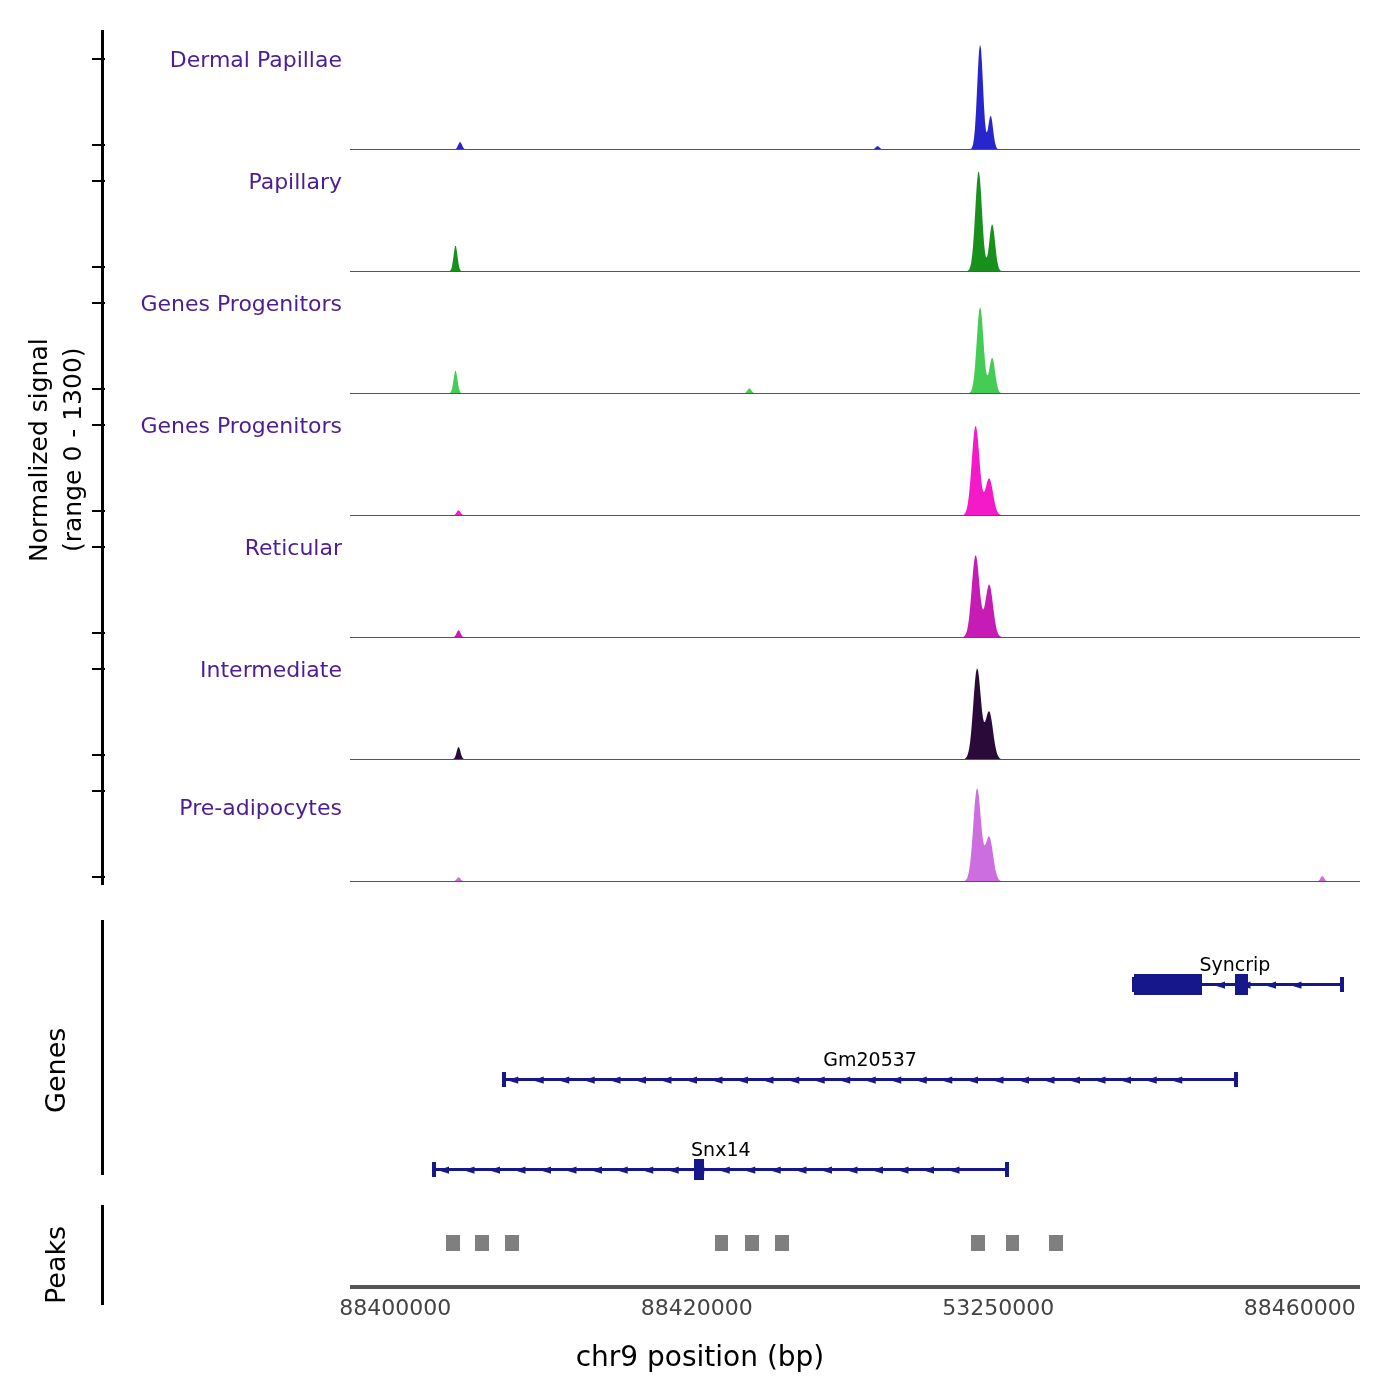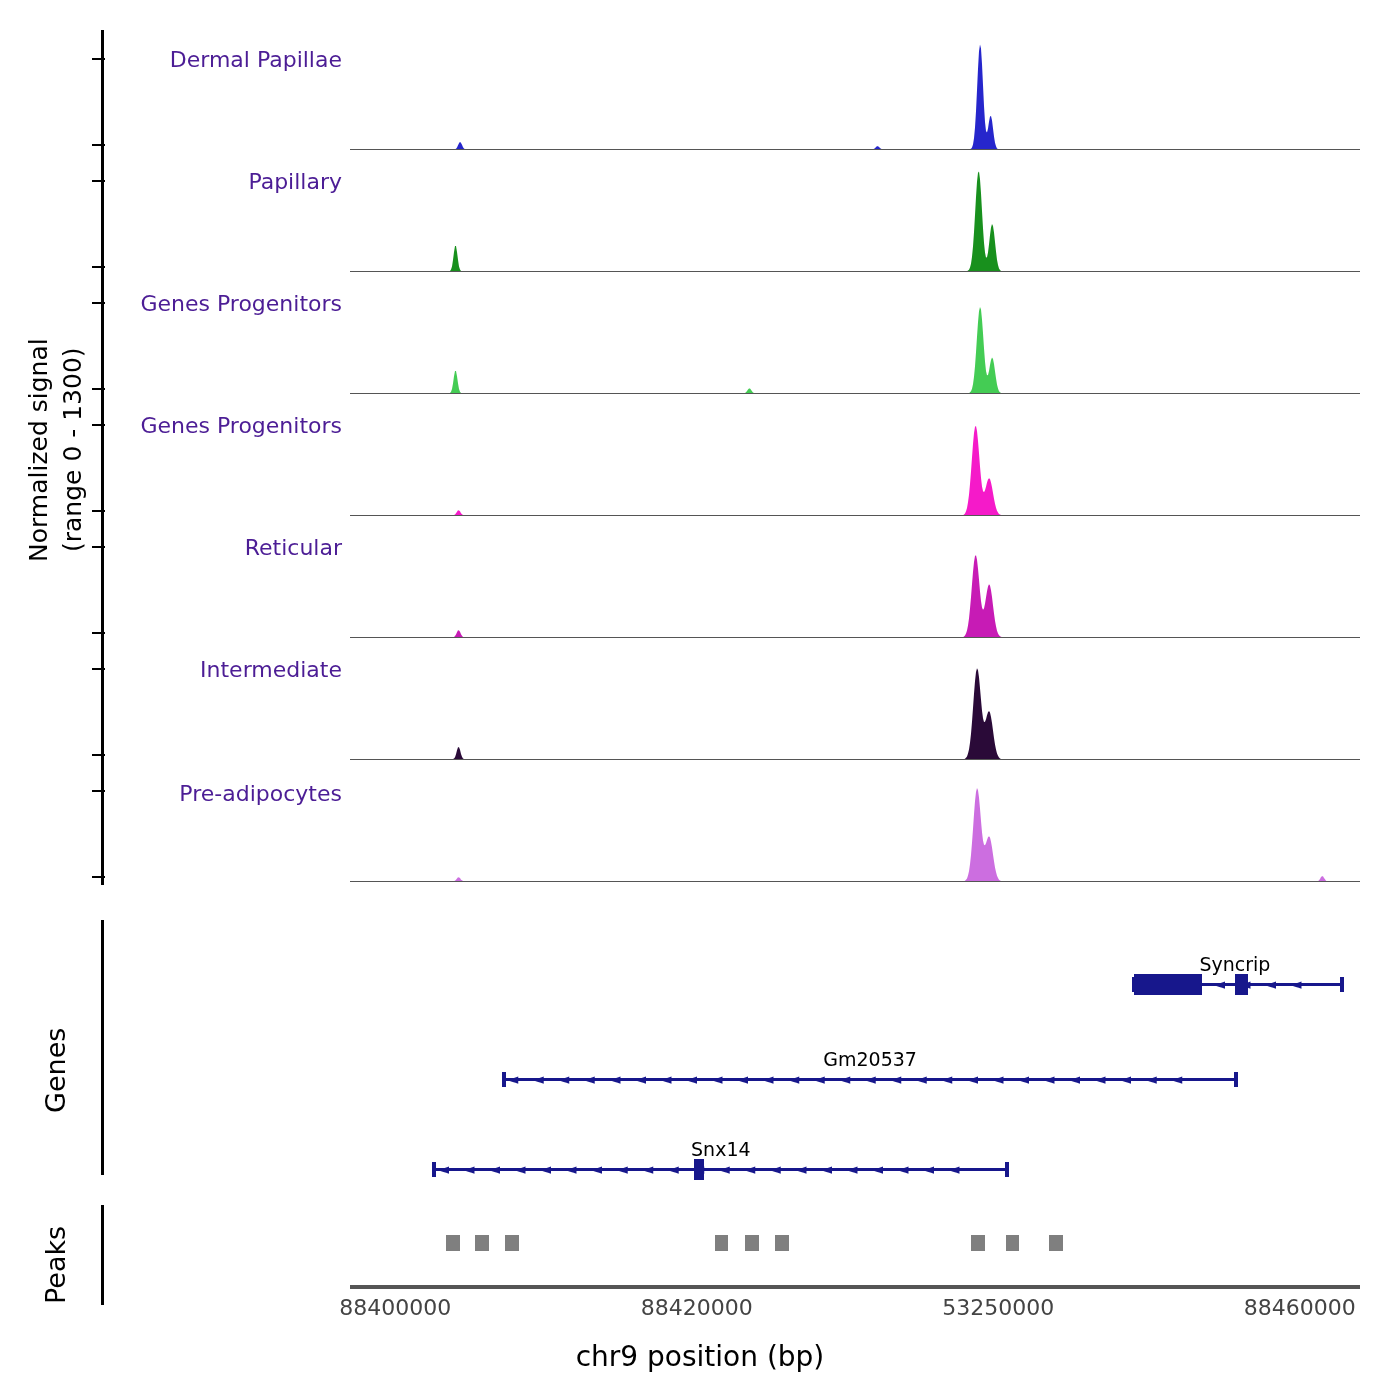--- a/index.html
+++ b/index.html
@@ -104,21 +104,21 @@
         <div class="baseline"></div>
       </div>
       <div class="track" style="top: 626px; height: 110px; margin-top: 24px;">
         <div class="name" style="top: 7px;">Intermediate</div>
         <svg class="sig" viewBox="0 0 1010 110" preserveAspectRatio="none">
           <polygon points="0,110 0,109.58 1,109.18 2,109.49 3,109.34 4,109.51 5,109.57 6,109.49 7,109.43 8,109.29 9,109.42 10,109.17 11,109.52 12,109.22 13,109.55 14,109.43 15,109.57 16,109.49 17,109.45 18,109.34 19,109.28 20,109.35 21,109.20 22,109.47 23,109.30 24,109.57 25,109.53 26,109.56 27,109.38 28,109.44 29,109.26 30,109.30 31,109.31 32,109.27 33,109.45 34,109.40 35,109.57 36,109.51 37,109.56 38,109.29 39,109.46 40,109.20 41,109.35 42,109.29 43,109.35 44,109.46 45,109.51 46,109.56 47,109.40 48,109.55 49,109.21 50,109.50 51,109.18 52,109.41 53,109.31 54,109.44 55,109.51 56,109.55 57,109.50 58,109.32 59,109.50 60,109.17 61,109.57 62,109.19 63,109.49 64,109.37 65,109.52 66,109.56 67,109.47 68,109.42 69,109.27 70,109.43 71,109.17 72,109.53 73,109.24 74,109.54 75,109.45 76,109.58 77,109.47 78,109.43 79,109.34 80,109.26 81,109.36 82,109.20 83,109.48 84,109.32 85,109.58 86,109.56 87,109.55 88,109.36 89,109.42 90,109.26 91,109.29 92,109.32 93,109.27 94,109.47 95,109.42 96,109.57 97,109.48 98,109.56 99,109.27 100,109.44 101,109.20 102,109.30 103,109.10 104,108.57 105,107.13 106,104.21 107,100.34 108,97.19 109,97.25 110,99.70 111,103.90 112,106.67 113,108.54 114,109.10 115,109.40 116,109.52 117,109.53 118,109.50 119,109.30 120,109.50 121,109.16 122,109.55 123,109.20 124,109.48 125,109.39 126,109.53 127,109.55 128,109.45 129,109.42 130,109.26 131,109.44 132,109.17 133,109.54 134,109.25 135,109.54 136,109.48 137,109.57 138,109.45 139,109.41 140,109.33 141,109.25 142,109.37 143,109.21 144,109.50 145,109.34 146,109.58 147,109.57 148,109.54 149,109.35 150,109.40 151,109.26 152,109.28 153,109.33 154,109.28 155,109.48 156,109.44 157,109.58 158,109.46 159,109.55 160,109.26 161,109.43 162,109.21 163,109.33 164,109.32 165,109.37 166,109.50 167,109.55 168,109.55 169,109.36 170,109.57 171,109.19 172,109.48 173,109.19 174,109.41 175,109.35 176,109.46 177,109.55 178,109.51 179,109.49 180,109.28 181,109.51 182,109.16 183,109.54 184,109.21 185,109.48 186,109.41 187,109.54 188,109.53 189,109.43 190,109.41 191,109.24 192,109.44 193,109.17 194,109.55 195,109.27 196,109.54 197,109.50 198,109.56 199,109.43 200,109.39 201,109.33 202,109.24 203,109.39 204,109.21 205,109.51 206,109.36 207,109.57 208,109.55 209,109.53 210,109.33 211,109.39 212,109.26 213,109.27 214,109.35 215,109.29 216,109.49 217,109.47 218,109.58 219,109.43 220,109.54 221,109.24 222,109.42 223,109.21 224,109.33 225,109.34 226,109.38 227,109.51 228,109.58 229,109.55 230,109.34 231,109.58 232,109.18 233,109.47 234,109.20 235,109.40 236,109.37 237,109.47 238,109.57 239,109.48 240,109.49 241,109.26 242,109.52 243,109.16 244,109.53 245,109.23 246,109.48 247,109.43 248,109.56 249,109.51 250,109.41 251,109.41 252,109.23 253,109.45 254,109.17 255,109.56 256,109.29 257,109.54 258,109.53 259,109.54 260,109.41 261,109.37 262,109.33 263,109.23 264,109.40 265,109.22 266,109.52 267,109.38 268,109.57 269,109.52 270,109.52 271,109.32 272,109.37 273,109.26 274,109.26 275,109.36 276,109.30 277,109.51 278,109.49 279,109.57 280,109.41 281,109.53 282,109.23 283,109.40 284,109.22 285,109.33 286,109.36 287,109.39 288,109.53 289,109.56 290,109.54 291,109.32 292,109.57 293,109.18 294,109.46 295,109.21 296,109.40 297,109.39 298,109.49 299,109.57 300,109.46 301,109.49 302,109.25 303,109.53 304,109.16 305,109.52 306,109.24 307,109.48 308,109.46 309,109.57 310,109.49 311,109.39 312,109.41 313,109.21 314,109.46 315,109.17 316,109.57 317,109.31 318,109.54 319,109.55 320,109.53 321,109.40 322,109.36 323,109.33 324,109.22 325,109.41 326,109.23 327,109.53 328,109.40 329,109.57 330,109.50 331,109.51 332,109.30 333,109.36 334,109.27 335,109.26 336,109.38 337,109.31 338,109.52 339,109.51 340,109.57 341,109.39 342,109.52 343,109.22 344,109.39 345,109.23 346,109.33 347,109.38 348,109.41 349,109.54 350,109.53 351,109.54 352,109.30 353,109.56 354,109.17 355,109.45 356,109.23 357,109.40 358,109.41 359,109.50 360,109.56 361,109.44 362,109.48 363,109.23 364,109.54 365,109.16 366,109.51 367,109.26 368,109.48 369,109.48 370,109.57 371,109.48 372,109.37 373,109.41 374,109.20 375,109.48 376,109.18 377,109.57 378,109.33 379,109.54 380,109.57 381,109.51 382,109.39 383,109.34 384,109.34 385,109.21 386,109.42 387,109.24 388,109.54 389,109.43 390,109.57 391,109.47 392,109.49 393,109.29 394,109.34 395,109.28 396,109.26 397,109.39 398,109.32 399,109.53 400,109.54 401,109.58 402,109.37 403,109.51 404,109.22 405,109.38 406,109.24 407,109.33 408,109.39 409,109.42 410,109.55 411,109.51 412,109.54 413,109.28 414,109.55 415,109.17 416,109.44 417,109.24 418,109.41 419,109.43 420,109.52 421,109.55 422,109.41 423,109.49 424,109.22 425,109.55 426,109.16 427,109.50 428,109.28 429,109.48 430,109.50 431,109.55 432,109.47 433,109.35 434,109.41 435,109.19 436,109.49 437,109.19 438,109.56 439,109.35 440,109.55 441,109.56 442,109.50 443,109.37 444,109.32 445,109.34 446,109.21 447,109.44 448,109.25 449,109.55 450,109.45 451,109.58 452,109.45 453,109.48 454,109.29 455,109.33 456,109.28 457,109.25 458,109.41 459,109.34 460,109.54 461,109.56 462,109.58 463,109.35 464,109.49 465,109.21 466,109.37 467,109.25 468,109.33 469,109.41 470,109.44 471,109.57 472,109.48 473,109.55 474,109.26 475,109.53 476,109.17 477,109.43 478,109.26 479,109.41 480,109.45 481,109.54 482,109.53 483,109.39 484,109.49 485,109.20 486,109.56 487,109.16 488,109.50 489,109.30 490,109.49 491,109.52 492,109.53 493,109.46 494,109.33 495,109.42 496,109.18 497,109.50 498,109.20 499,109.56 500,109.38 501,109.55 502,109.54 503,109.48 504,109.36 505,109.30 506,109.35 507,109.20 508,109.45 509,109.26 510,109.56 511,109.48 512,109.57 513,109.43 514,109.46 515,109.28 516,109.32 517,109.29 518,109.25 519,109.42 520,109.36 521,109.55 522,109.57 523,109.57 524,109.33 525,109.48 526,109.21 527,109.36 528,109.26 529,109.33 530,109.43 531,109.46 532,109.58 533,109.46 534,109.55 535,109.24 536,109.52 537,109.17 538,109.42 539,109.27 540,109.42 541,109.47 542,109.56 543,109.52 544,109.37 545,109.49 546,109.19 547,109.57 548,109.17 549,109.49 550,109.32 551,109.50 552,109.54 553,109.52 554,109.45 555,109.31 556,109.42 557,109.18 558,109.51 559,109.21 560,109.55 561,109.40 562,109.56 563,109.51 564,109.46 565,109.36 566,109.29 567,109.35 568,109.20 569,109.46 570,109.28 571,109.57 572,109.50 573,109.57 574,109.41 575,109.45 576,109.27 577,109.30 578,109.30 579,109.26 580,109.44 581,109.38 582,109.56 583,109.54 584,109.57 585,109.31 586,109.47 587,109.21 588,109.35 589,109.28 590,109.34 591,109.45 592,109.48 593,109.57 594,109.43 595,109.55 596,109.23 597,109.51 598,109.17 599,109.41 600,109.29 601,109.42 602,109.49 603,109.58 604,109.51 605,109.35 606,109.50 607,109.18 608,109.57 609,109.18 610,109.48 611,109.33 612,109.46 613,109.45 614,109.22 615,108.79 616,107.87 617,106.52 618,103.61 619,99.59 620,92.64 621,83.67 622,71.68 623,58.08 624,43.84 625,31.17 626,22.05 627,18.17 628,20.25 629,27.28 630,38.21 631,49.81 632,60.65 633,68.17 634,71.92 635,71.78 636,69.21 637,65.34 638,62.23 639,61.06 640,62.51 641,66.90 642,73.10 643,80.60 644,87.90 645,94.48 646,99.45 647,103.45 648,105.79 649,107.52 650,108.38 651,108.92 652,109.28 653,109.43 654,109.53 655,109.40 656,109.56 657,109.21 658,109.50 659,109.18 660,109.41 661,109.31 662,109.43 663,109.51 664,109.55 665,109.51 666,109.33 667,109.50 668,109.17 669,109.56 670,109.19 671,109.48 672,109.36 673,109.51 674,109.57 675,109.48 676,109.43 677,109.27 678,109.43 679,109.17 680,109.54 681,109.23 682,109.54 683,109.45 684,109.57 685,109.47 686,109.43 687,109.34 688,109.26 689,109.37 690,109.20 691,109.49 692,109.31 693,109.58 694,109.55 695,109.55 696,109.37 697,109.42 698,109.27 699,109.28 700,109.32 701,109.27 702,109.47 703,109.42 704,109.57 705,109.49 706,109.55 707,109.28 708,109.44 709,109.21 710,109.33 711,109.31 712,109.35 713,109.48 714,109.52 715,109.56 716,109.39 717,109.57 718,109.20 719,109.49 720,109.19 721,109.40 722,109.33 723,109.44 724,109.53 725,109.53 726,109.50 727,109.31 728,109.51 729,109.16 730,109.55 731,109.20 732,109.48 733,109.38 734,109.53 735,109.55 736,109.46 737,109.42 738,109.26 739,109.44 740,109.17 741,109.55 742,109.25 743,109.54 744,109.47 745,109.57 746,109.45 747,109.41 748,109.34 749,109.25 750,109.38 751,109.20 752,109.50 753,109.33 754,109.57 755,109.58 756,109.54 757,109.35 758,109.40 759,109.27 760,109.27 761,109.34 762,109.27 763,109.48 764,109.44 765,109.58 766,109.47 767,109.55 768,109.26 769,109.43 770,109.21 771,109.33 772,109.32 773,109.36 774,109.50 775,109.55 776,109.55 777,109.36 778,109.57 779,109.19 780,109.47 781,109.19 782,109.40 783,109.35 784,109.45 785,109.55 786,109.51 787,109.50 788,109.29 789,109.52 790,109.16 791,109.54 792,109.21 793,109.47 794,109.41 795,109.54 796,109.53 797,109.44 798,109.42 799,109.24 800,109.45 801,109.17 802,109.56 803,109.27 804,109.53 805,109.50 806,109.56 807,109.44 808,109.39 809,109.34 810,109.24 811,109.39 812,109.21 813,109.51 814,109.35 815,109.57 816,109.55 817,109.53 818,109.34 819,109.39 820,109.27 821,109.27 822,109.35 823,109.28 824,109.50 825,109.46 826,109.58 827,109.44 828,109.54 829,109.25 830,109.41 831,109.22 832,109.32 833,109.34 834,109.37 835,109.51 836,109.57 837,109.55 838,109.34 839,109.57 840,109.19 841,109.46 842,109.20 843,109.40 844,109.37 845,109.47 846,109.56 847,109.49 848,109.49 849,109.27 850,109.53 851,109.16 852,109.53 853,109.23 854,109.47 855,109.43 856,109.55 857,109.52 858,109.41 859,109.42 860,109.23 861,109.46 862,109.17 863,109.57 864,109.29 865,109.53 866,109.52 867,109.54 868,109.42 869,109.37 870,109.34 871,109.22 872,109.40 873,109.22 874,109.52 875,109.38 876,109.57 877,109.53 878,109.52 879,109.32 880,109.37 881,109.27 882,109.26 883,109.37 884,109.29 885,109.51 886,109.48 887,109.58 888,109.42 889,109.53 890,109.24 891,109.40 892,109.23 893,109.32 894,109.36 895,109.39 896,109.53 897,109.56 898,109.55 899,109.32 900,109.56 901,109.18 902,109.45 903,109.21 904,109.40 905,109.39 906,109.48 907,109.58 908,109.46 909,109.49 910,109.25 911,109.54 912,109.16 913,109.52 914,109.24 915,109.47 916,109.45 917,109.57 918,109.50 919,109.39 920,109.42 921,109.21 922,109.47 923,109.17 924,109.58 925,109.31 926,109.54 927,109.54 928,109.53 929,109.41 930,109.36 931,109.34 932,109.22 933,109.41 934,109.22 935,109.54 936,109.40 937,109.57 938,109.50 939,109.51 940,109.31 941,109.35 942,109.27 943,109.25 944,109.38 945,109.30 946,109.52 947,109.51 948,109.58 949,109.39 950,109.51 951,109.23 952,109.39 953,109.23 954,109.32 955,109.38 956,109.40 957,109.54 958,109.54 959,109.55 960,109.30 961,109.55 962,109.17 963,109.44 964,109.23 965,109.40 966,109.41 967,109.50 968,109.56 969,109.44 970,109.49 971,109.23 972,109.55 973,109.16 974,109.51 975,109.26 976,109.48 977,109.47 978,109.57 979,109.49 980,109.37 981,109.42 982,109.20 983,109.48 984,109.18 985,109.57 986,109.33 987,109.54 988,109.57 989,109.52 990,109.39 991,109.34 992,109.34 993,109.21 994,109.43 995,109.23 996,109.55 997,109.42 998,109.57 999,109.48 1000,109.49 1001,109.30 1002,109.34 1003,109.28 1004,109.25 1005,109.39 1006,109.32 1007,109.53 1008,109.53 1009,109.58 1010,109.37 1010,110" fill="#2a0a38"></polygon>
         </svg>
         <div class="baseline"></div>
       </div>
       <div class="track" style="top: 772px; height: 110px;">
-        <div class="name" style="top: 9px;">Pre-adipocytes</div>
+        <div class="name" style="top: 23px;">Pre-adipocytes</div>
         <svg class="sig" viewBox="0 0 1010 110" preserveAspectRatio="none">
           <polygon points="0,110 0,109.58 1,109.18 2,109.49 3,109.34 4,109.51 5,109.57 6,109.49 7,109.43 8,109.29 9,109.42 10,109.17 11,109.52 12,109.22 13,109.55 14,109.43 15,109.57 16,109.49 17,109.45 18,109.34 19,109.28 20,109.35 21,109.20 22,109.47 23,109.30 24,109.57 25,109.53 26,109.56 27,109.38 28,109.44 29,109.26 30,109.30 31,109.31 32,109.27 33,109.45 34,109.40 35,109.57 36,109.51 37,109.56 38,109.29 39,109.46 40,109.20 41,109.35 42,109.29 43,109.35 44,109.46 45,109.51 46,109.56 47,109.40 48,109.55 49,109.21 50,109.50 51,109.18 52,109.41 53,109.31 54,109.44 55,109.51 56,109.55 57,109.50 58,109.32 59,109.50 60,109.17 61,109.57 62,109.19 63,109.49 64,109.37 65,109.52 66,109.56 67,109.47 68,109.42 69,109.27 70,109.43 71,109.17 72,109.53 73,109.24 74,109.54 75,109.45 76,109.58 77,109.47 78,109.43 79,109.34 80,109.26 81,109.36 82,109.20 83,109.48 84,109.32 85,109.58 86,109.56 87,109.55 88,109.36 89,109.42 90,109.26 91,109.29 92,109.32 93,109.27 94,109.47 95,109.42 96,109.57 97,109.48 98,109.56 99,109.27 100,109.44 101,109.20 102,109.33 103,109.24 104,109.09 105,108.70 106,107.76 107,106.48 108,105.32 109,105.46 110,106.03 111,107.63 112,108.34 113,109.12 114,109.25 115,109.43 116,109.53 117,109.53 118,109.50 119,109.30 120,109.50 121,109.16 122,109.55 123,109.20 124,109.48 125,109.39 126,109.53 127,109.55 128,109.45 129,109.42 130,109.26 131,109.44 132,109.17 133,109.54 134,109.25 135,109.54 136,109.48 137,109.57 138,109.45 139,109.41 140,109.33 141,109.25 142,109.37 143,109.21 144,109.50 145,109.34 146,109.58 147,109.57 148,109.54 149,109.35 150,109.40 151,109.26 152,109.28 153,109.33 154,109.28 155,109.48 156,109.44 157,109.58 158,109.46 159,109.55 160,109.26 161,109.43 162,109.21 163,109.33 164,109.32 165,109.37 166,109.50 167,109.55 168,109.55 169,109.36 170,109.57 171,109.19 172,109.48 173,109.19 174,109.41 175,109.35 176,109.46 177,109.55 178,109.51 179,109.49 180,109.28 181,109.51 182,109.16 183,109.54 184,109.21 185,109.48 186,109.41 187,109.54 188,109.53 189,109.43 190,109.41 191,109.24 192,109.44 193,109.17 194,109.55 195,109.27 196,109.54 197,109.50 198,109.56 199,109.43 200,109.39 201,109.33 202,109.24 203,109.39 204,109.21 205,109.51 206,109.36 207,109.57 208,109.55 209,109.53 210,109.33 211,109.39 212,109.26 213,109.27 214,109.35 215,109.29 216,109.49 217,109.47 218,109.58 219,109.43 220,109.54 221,109.24 222,109.42 223,109.21 224,109.33 225,109.34 226,109.38 227,109.51 228,109.58 229,109.55 230,109.34 231,109.58 232,109.18 233,109.47 234,109.20 235,109.40 236,109.37 237,109.47 238,109.57 239,109.48 240,109.49 241,109.26 242,109.52 243,109.16 244,109.53 245,109.23 246,109.48 247,109.43 248,109.56 249,109.51 250,109.41 251,109.41 252,109.23 253,109.45 254,109.17 255,109.56 256,109.29 257,109.54 258,109.53 259,109.54 260,109.41 261,109.37 262,109.33 263,109.23 264,109.40 265,109.22 266,109.52 267,109.38 268,109.57 269,109.52 270,109.52 271,109.32 272,109.37 273,109.26 274,109.26 275,109.36 276,109.30 277,109.51 278,109.49 279,109.57 280,109.41 281,109.53 282,109.23 283,109.40 284,109.22 285,109.33 286,109.36 287,109.39 288,109.53 289,109.56 290,109.54 291,109.32 292,109.57 293,109.18 294,109.46 295,109.21 296,109.40 297,109.39 298,109.49 299,109.57 300,109.46 301,109.49 302,109.25 303,109.53 304,109.16 305,109.52 306,109.24 307,109.48 308,109.46 309,109.57 310,109.49 311,109.39 312,109.41 313,109.21 314,109.46 315,109.17 316,109.57 317,109.31 318,109.54 319,109.55 320,109.53 321,109.40 322,109.36 323,109.33 324,109.22 325,109.41 326,109.23 327,109.53 328,109.40 329,109.57 330,109.50 331,109.51 332,109.30 333,109.36 334,109.27 335,109.26 336,109.38 337,109.31 338,109.52 339,109.51 340,109.57 341,109.39 342,109.52 343,109.22 344,109.39 345,109.23 346,109.33 347,109.38 348,109.41 349,109.54 350,109.53 351,109.54 352,109.30 353,109.56 354,109.17 355,109.45 356,109.23 357,109.40 358,109.41 359,109.50 360,109.56 361,109.44 362,109.48 363,109.23 364,109.54 365,109.16 366,109.51 367,109.26 368,109.48 369,109.48 370,109.57 371,109.48 372,109.37 373,109.41 374,109.20 375,109.48 376,109.18 377,109.57 378,109.33 379,109.54 380,109.57 381,109.51 382,109.39 383,109.34 384,109.34 385,109.21 386,109.42 387,109.24 388,109.54 389,109.43 390,109.57 391,109.47 392,109.49 393,109.29 394,109.34 395,109.28 396,109.26 397,109.39 398,109.32 399,109.53 400,109.54 401,109.58 402,109.37 403,109.51 404,109.22 405,109.38 406,109.24 407,109.33 408,109.39 409,109.42 410,109.55 411,109.51 412,109.54 413,109.28 414,109.55 415,109.17 416,109.44 417,109.24 418,109.41 419,109.43 420,109.52 421,109.55 422,109.41 423,109.49 424,109.22 425,109.55 426,109.16 427,109.50 428,109.28 429,109.48 430,109.50 431,109.55 432,109.47 433,109.35 434,109.41 435,109.19 436,109.49 437,109.19 438,109.56 439,109.35 440,109.55 441,109.56 442,109.50 443,109.37 444,109.32 445,109.34 446,109.21 447,109.44 448,109.25 449,109.55 450,109.45 451,109.58 452,109.45 453,109.48 454,109.29 455,109.33 456,109.28 457,109.25 458,109.41 459,109.34 460,109.54 461,109.56 462,109.58 463,109.35 464,109.49 465,109.21 466,109.37 467,109.25 468,109.33 469,109.41 470,109.44 471,109.57 472,109.48 473,109.55 474,109.26 475,109.53 476,109.17 477,109.43 478,109.26 479,109.41 480,109.45 481,109.54 482,109.53 483,109.39 484,109.49 485,109.20 486,109.56 487,109.16 488,109.50 489,109.30 490,109.49 491,109.52 492,109.53 493,109.46 494,109.33 495,109.42 496,109.18 497,109.50 498,109.20 499,109.56 500,109.38 501,109.55 502,109.54 503,109.48 504,109.36 505,109.30 506,109.35 507,109.20 508,109.45 509,109.26 510,109.56 511,109.48 512,109.57 513,109.43 514,109.46 515,109.28 516,109.32 517,109.29 518,109.25 519,109.42 520,109.36 521,109.55 522,109.57 523,109.57 524,109.33 525,109.48 526,109.21 527,109.36 528,109.26 529,109.33 530,109.43 531,109.46 532,109.58 533,109.46 534,109.55 535,109.24 536,109.52 537,109.17 538,109.42 539,109.27 540,109.42 541,109.47 542,109.56 543,109.52 544,109.37 545,109.49 546,109.19 547,109.57 548,109.17 549,109.49 550,109.32 551,109.50 552,109.54 553,109.52 554,109.45 555,109.31 556,109.42 557,109.18 558,109.51 559,109.21 560,109.55 561,109.40 562,109.56 563,109.51 564,109.46 565,109.36 566,109.29 567,109.35 568,109.20 569,109.46 570,109.28 571,109.57 572,109.50 573,109.57 574,109.41 575,109.45 576,109.27 577,109.30 578,109.30 579,109.26 580,109.44 581,109.38 582,109.56 583,109.54 584,109.57 585,109.31 586,109.47 587,109.21 588,109.35 589,109.28 590,109.34 591,109.45 592,109.48 593,109.57 594,109.43 595,109.55 596,109.23 597,109.51 598,109.17 599,109.41 600,109.29 601,109.42 602,109.49 603,109.58 604,109.51 605,109.35 606,109.50 607,109.18 608,109.57 609,109.18 610,109.48 611,109.33 612,109.46 613,109.45 614,109.21 615,108.77 616,107.83 617,106.45 618,103.48 619,99.36 620,92.26 621,83.07 622,70.80 623,56.88 624,42.32 625,29.35 626,20.04 627,16.08 628,18.25 629,25.50 630,36.80 631,48.88 632,60.27 633,68.39 634,72.78 635,73.29 636,71.32 637,67.96 638,65.22 639,64.21 640,65.60 641,69.72 642,75.52 643,82.53 644,89.34 645,95.48 646,100.11 647,103.85 648,106.01 649,107.64 650,108.44 651,108.95 652,109.29 653,109.43 654,109.54 655,109.40 656,109.56 657,109.21 658,109.50 659,109.18 660,109.41 661,109.31 662,109.43 663,109.51 664,109.55 665,109.51 666,109.33 667,109.50 668,109.17 669,109.56 670,109.19 671,109.48 672,109.36 673,109.51 674,109.57 675,109.48 676,109.43 677,109.27 678,109.43 679,109.17 680,109.54 681,109.23 682,109.54 683,109.45 684,109.57 685,109.47 686,109.43 687,109.34 688,109.26 689,109.37 690,109.20 691,109.49 692,109.31 693,109.58 694,109.55 695,109.55 696,109.37 697,109.42 698,109.27 699,109.28 700,109.32 701,109.27 702,109.47 703,109.42 704,109.57 705,109.49 706,109.55 707,109.28 708,109.44 709,109.21 710,109.33 711,109.31 712,109.35 713,109.48 714,109.52 715,109.56 716,109.39 717,109.57 718,109.20 719,109.49 720,109.19 721,109.40 722,109.33 723,109.44 724,109.53 725,109.53 726,109.50 727,109.31 728,109.51 729,109.16 730,109.55 731,109.20 732,109.48 733,109.38 734,109.53 735,109.55 736,109.46 737,109.42 738,109.26 739,109.44 740,109.17 741,109.55 742,109.25 743,109.54 744,109.47 745,109.57 746,109.45 747,109.41 748,109.34 749,109.25 750,109.38 751,109.20 752,109.50 753,109.33 754,109.57 755,109.58 756,109.54 757,109.35 758,109.40 759,109.27 760,109.27 761,109.34 762,109.27 763,109.48 764,109.44 765,109.58 766,109.47 767,109.55 768,109.26 769,109.43 770,109.21 771,109.33 772,109.32 773,109.36 774,109.50 775,109.55 776,109.55 777,109.36 778,109.57 779,109.19 780,109.47 781,109.19 782,109.40 783,109.35 784,109.45 785,109.55 786,109.51 787,109.50 788,109.29 789,109.52 790,109.16 791,109.54 792,109.21 793,109.47 794,109.41 795,109.54 796,109.53 797,109.44 798,109.42 799,109.24 800,109.45 801,109.17 802,109.56 803,109.27 804,109.53 805,109.50 806,109.56 807,109.44 808,109.39 809,109.34 810,109.24 811,109.39 812,109.21 813,109.51 814,109.35 815,109.57 816,109.55 817,109.53 818,109.34 819,109.39 820,109.27 821,109.27 822,109.35 823,109.28 824,109.50 825,109.46 826,109.58 827,109.44 828,109.54 829,109.25 830,109.41 831,109.22 832,109.32 833,109.34 834,109.37 835,109.51 836,109.57 837,109.55 838,109.34 839,109.57 840,109.19 841,109.46 842,109.20 843,109.40 844,109.37 845,109.47 846,109.56 847,109.49 848,109.49 849,109.27 850,109.53 851,109.16 852,109.53 853,109.23 854,109.47 855,109.43 856,109.55 857,109.52 858,109.41 859,109.42 860,109.23 861,109.46 862,109.17 863,109.57 864,109.29 865,109.53 866,109.52 867,109.54 868,109.42 869,109.37 870,109.34 871,109.22 872,109.40 873,109.22 874,109.52 875,109.38 876,109.57 877,109.53 878,109.52 879,109.32 880,109.37 881,109.27 882,109.26 883,109.37 884,109.29 885,109.51 886,109.48 887,109.58 888,109.42 889,109.53 890,109.24 891,109.40 892,109.23 893,109.32 894,109.36 895,109.39 896,109.53 897,109.56 898,109.55 899,109.32 900,109.56 901,109.18 902,109.45 903,109.21 904,109.40 905,109.39 906,109.48 907,109.58 908,109.46 909,109.49 910,109.25 911,109.54 912,109.16 913,109.52 914,109.24 915,109.47 916,109.45 917,109.57 918,109.50 919,109.39 920,109.42 921,109.21 922,109.47 923,109.17 924,109.58 925,109.31 926,109.54 927,109.54 928,109.53 929,109.41 930,109.36 931,109.34 932,109.22 933,109.41 934,109.22 935,109.54 936,109.40 937,109.57 938,109.50 939,109.51 940,109.31 941,109.35 942,109.27 943,109.25 944,109.38 945,109.30 946,109.52 947,109.51 948,109.58 949,109.39 950,109.51 951,109.23 952,109.39 953,109.23 954,109.32 955,109.38 956,109.40 957,109.54 958,109.54 959,109.55 960,109.30 961,109.55 962,109.17 963,109.44 964,109.23 965,109.39 966,109.38 967,109.38 968,109.13 969,108.24 970,106.92 971,105.05 972,104.34 973,104.20 974,105.91 975,107.26 976,108.63 977,109.20 978,109.51 979,109.47 980,109.37 981,109.42 982,109.20 983,109.48 984,109.18 985,109.57 986,109.33 987,109.54 988,109.57 989,109.52 990,109.39 991,109.34 992,109.34 993,109.21 994,109.43 995,109.23 996,109.55 997,109.42 998,109.57 999,109.48 1000,109.49 1001,109.30 1002,109.34 1003,109.28 1004,109.25 1005,109.39 1006,109.32 1007,109.53 1008,109.53 1009,109.58 1010,109.37 1010,110" fill="#cc6ee0"></polygon>
         </svg>
         <div class="baseline"></div>
       </div>
     </div>
 
   <div id="genes-panel">
       <div class="gene-row" style="top: 30px;">
         <div class="gene-line" style="left: 783.881px; width: 208.03px;"></div>

